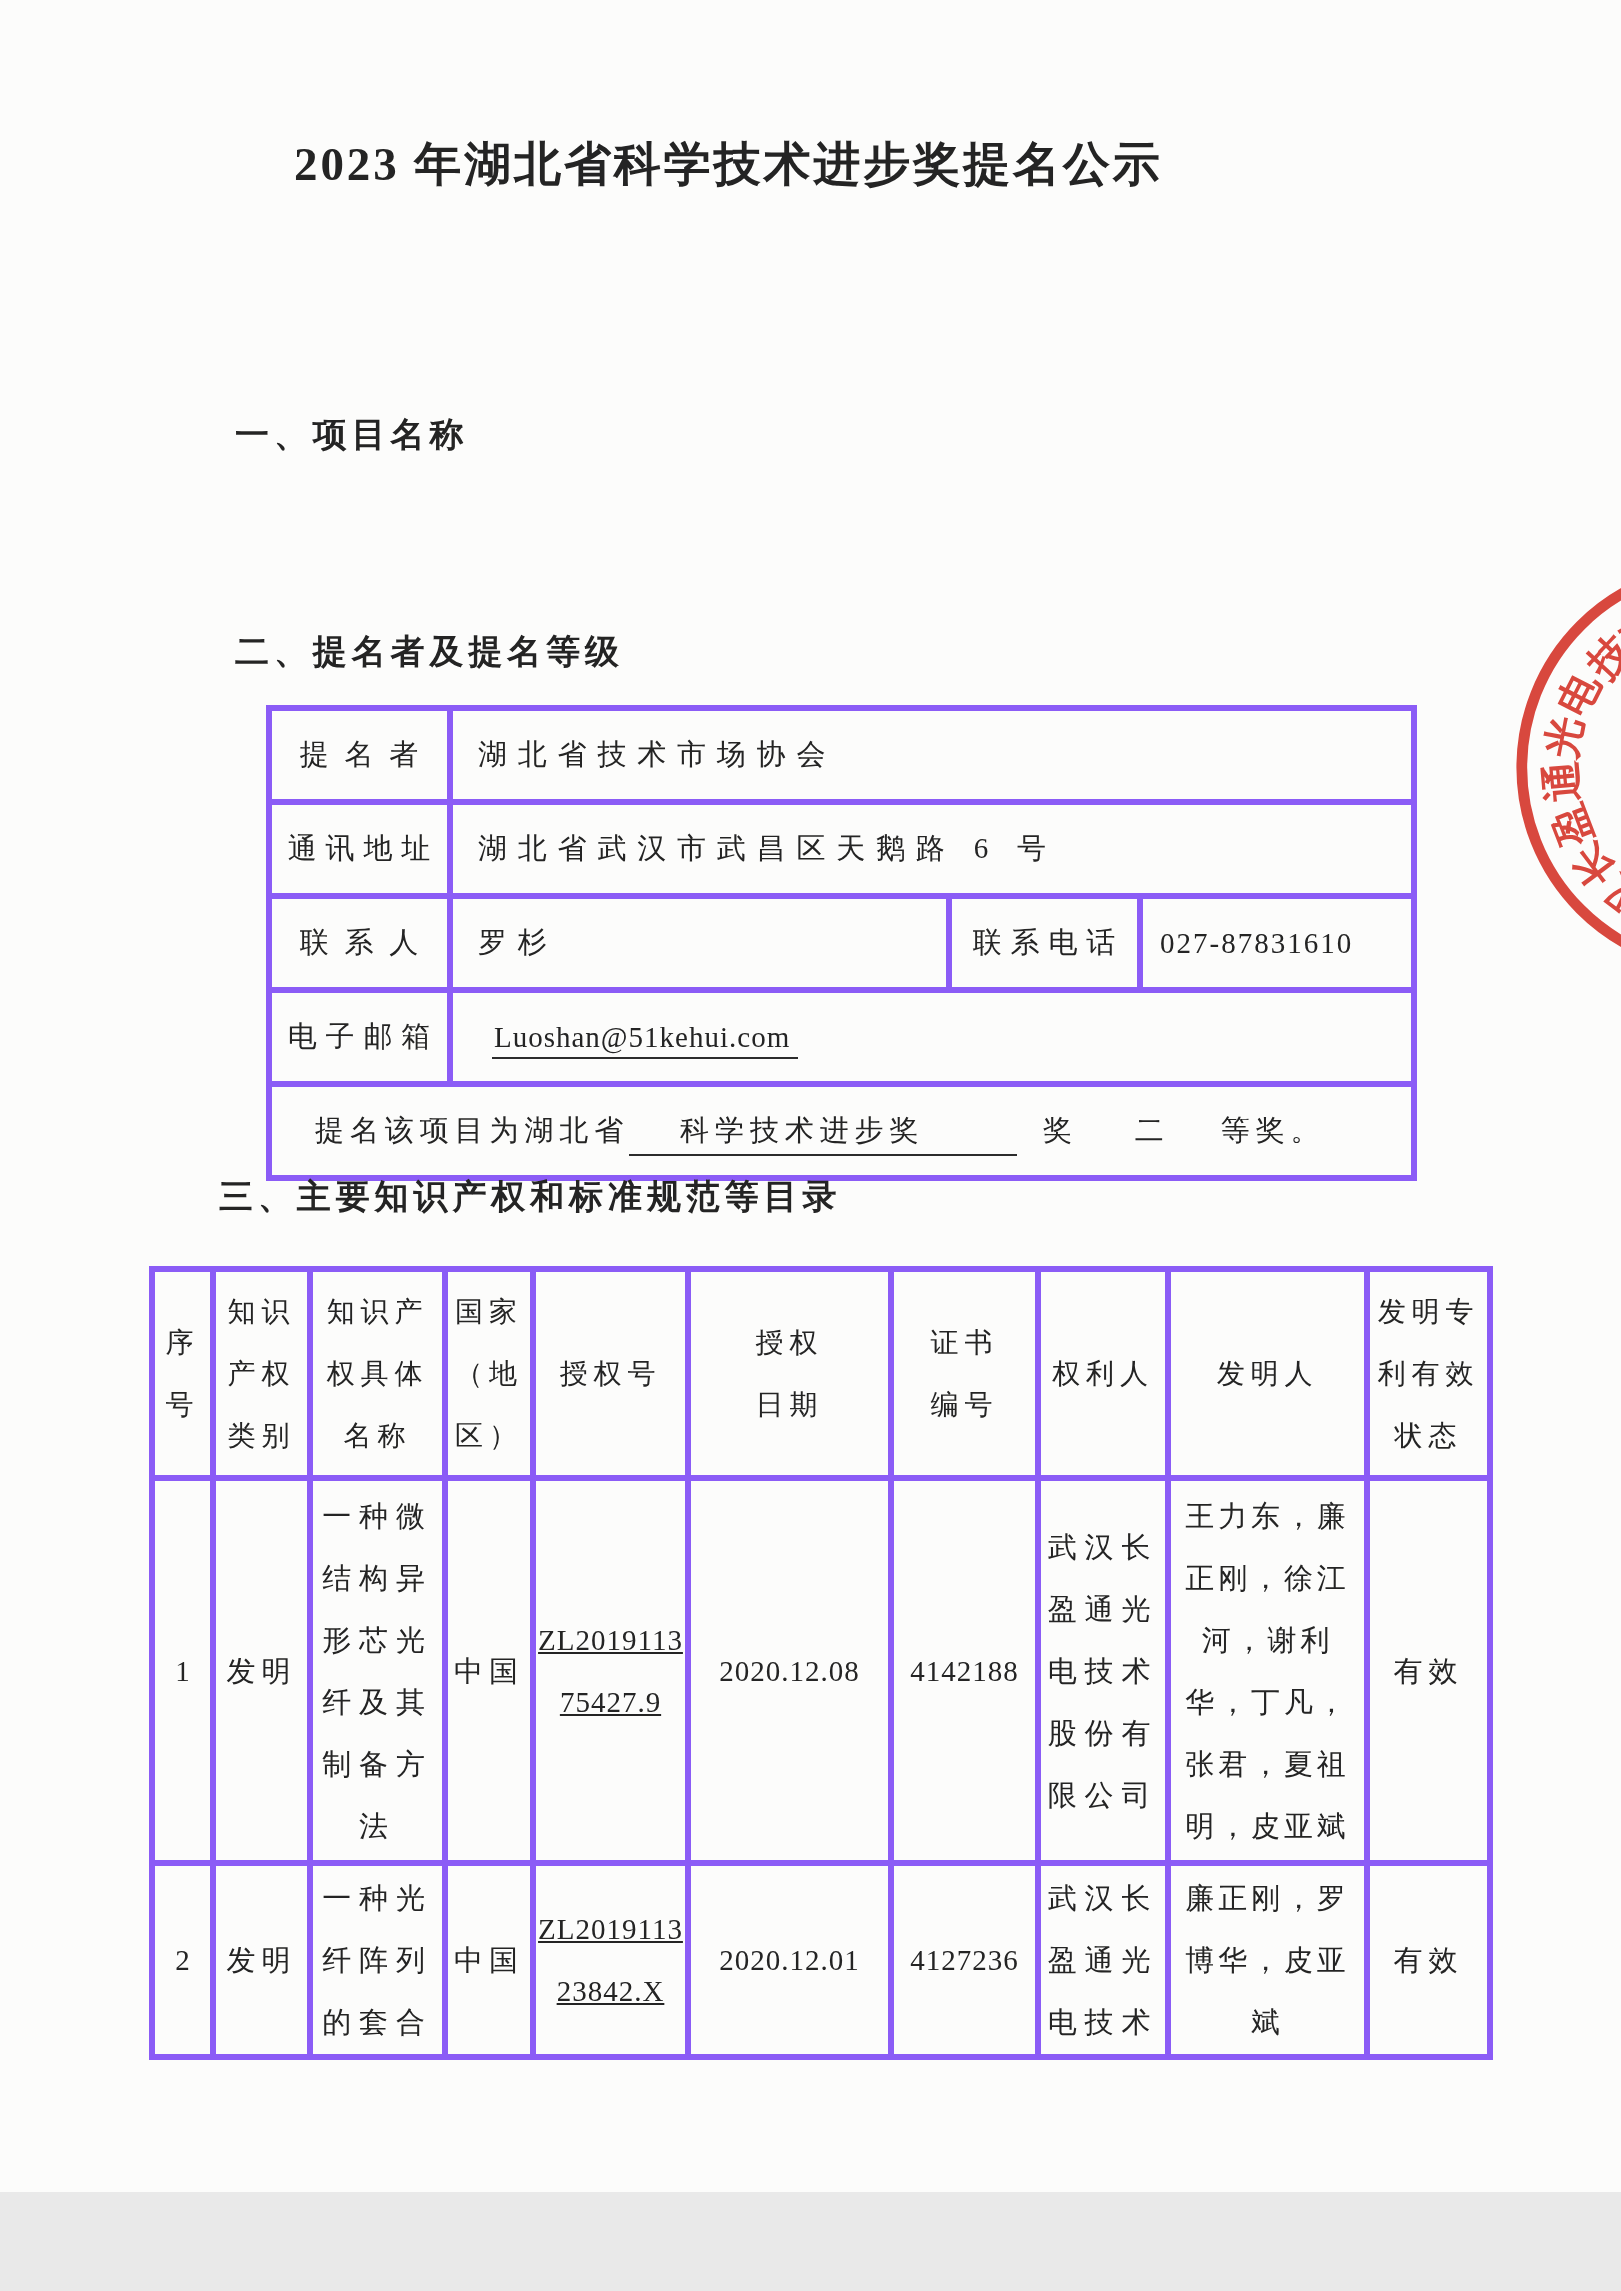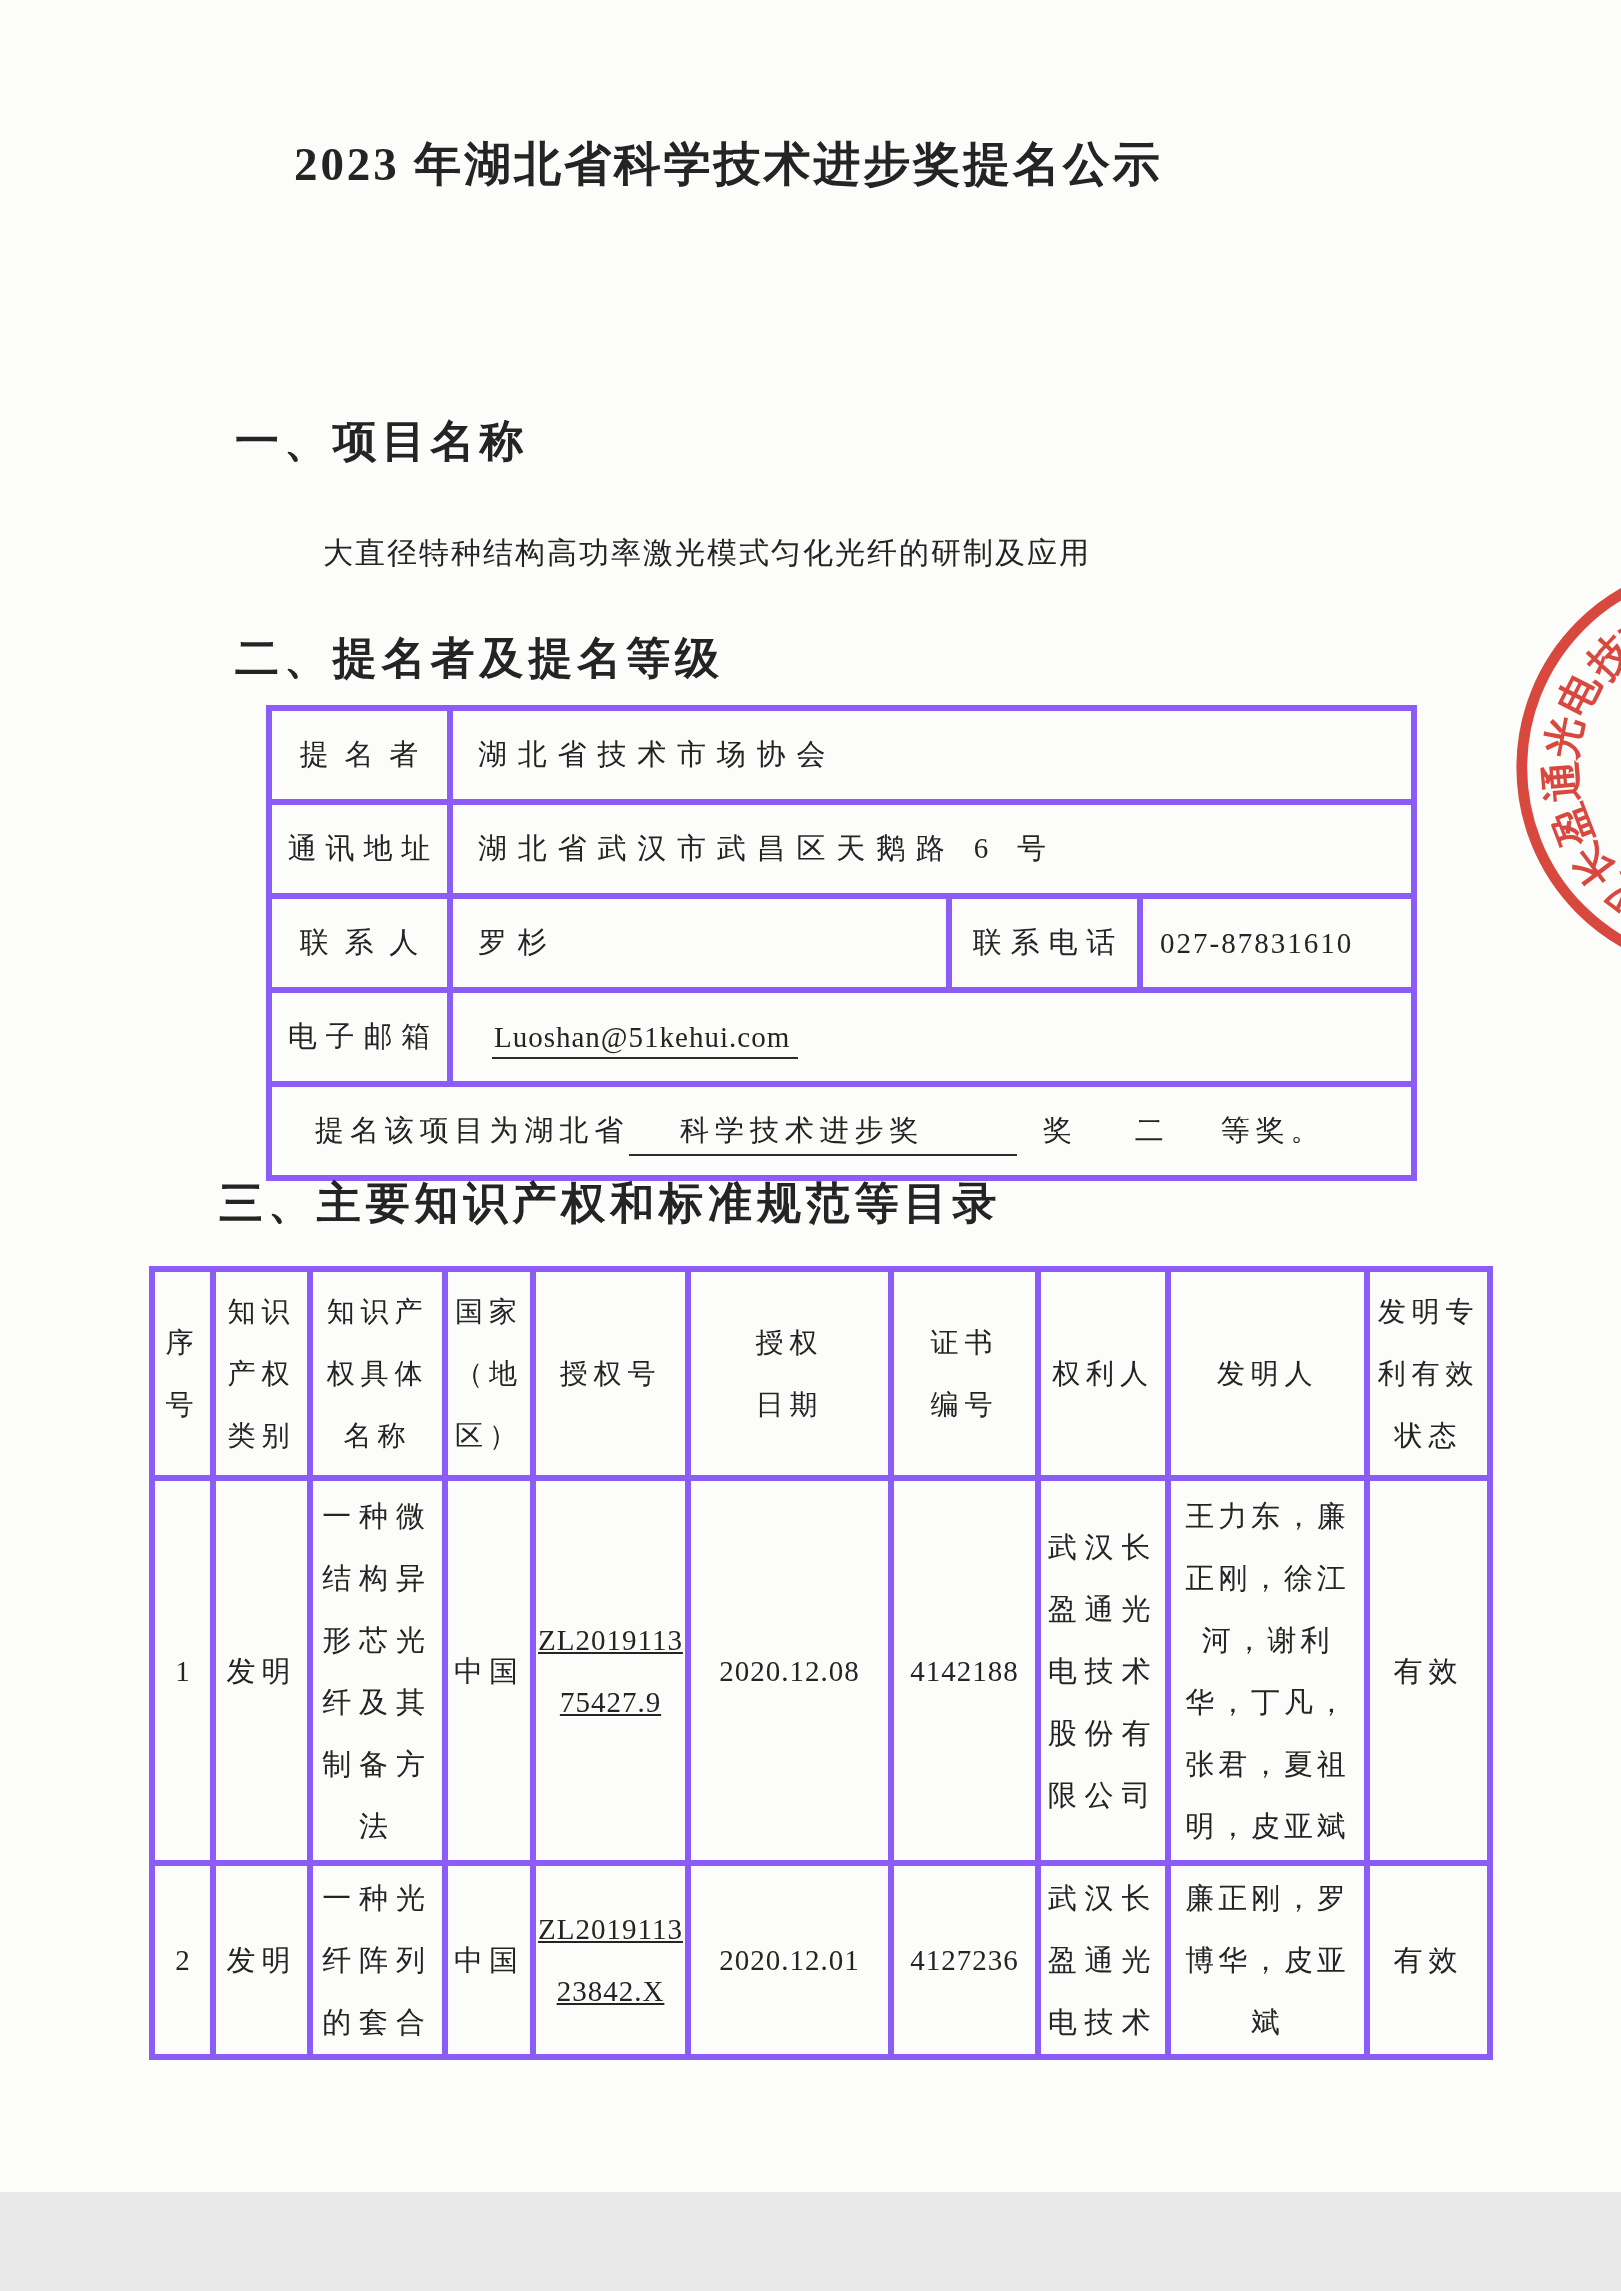--- a/index.html
+++ b/index.html
@@ -12,21 +12,21 @@
     font-family:"Liberation Serif","DejaVu Serif",serif;
     color:#242424;
   }
   .doc-title{
     position:absolute;left:294px;top:133px;
     font-size:47px;font-weight:700;letter-spacing:2.9px;
     white-space:nowrap;
   }
   .sec-heading{
     position:absolute;
-    font-size:44px;font-weight:700;letter-spacing:4.9px;
+    font-size:34px;font-weight:700;letter-spacing:4.9px;
     white-space:nowrap;
   }
   #h1{left:235px;top:412px;}
   #h2{left:235px;top:629px;}
   #h3{left:219px;top:1174px;}
   .project-name{
     position:absolute;left:323px;top:533px;
     font-size:30px;letter-spacing:2px;white-space:nowrap;
   }
   table{border-collapse:collapse;table-layout:fixed;}
@@ -74,21 +74,20 @@
   }
 </style>
 </head>
 <body>
 
 <div class="page">
 
   <div class="doc-title">2023 年湖北省科学技术进步奖提名公示</div>
 
   <div class="sec-heading" id="h1">一、项目名称</div>
-  <div class="project-name">大直径特种结构高功率激光模式匀化光纤的研制及应用</div>
 
   <div class="sec-heading" id="h2">二、提名者及提名等级</div>
 
   <table class="t1">
     <colgroup>
         <col style="width:181px">
         <col style="width:499px">
         <col style="width:191px">
         <col style="width:274px">
       </colgroup>

